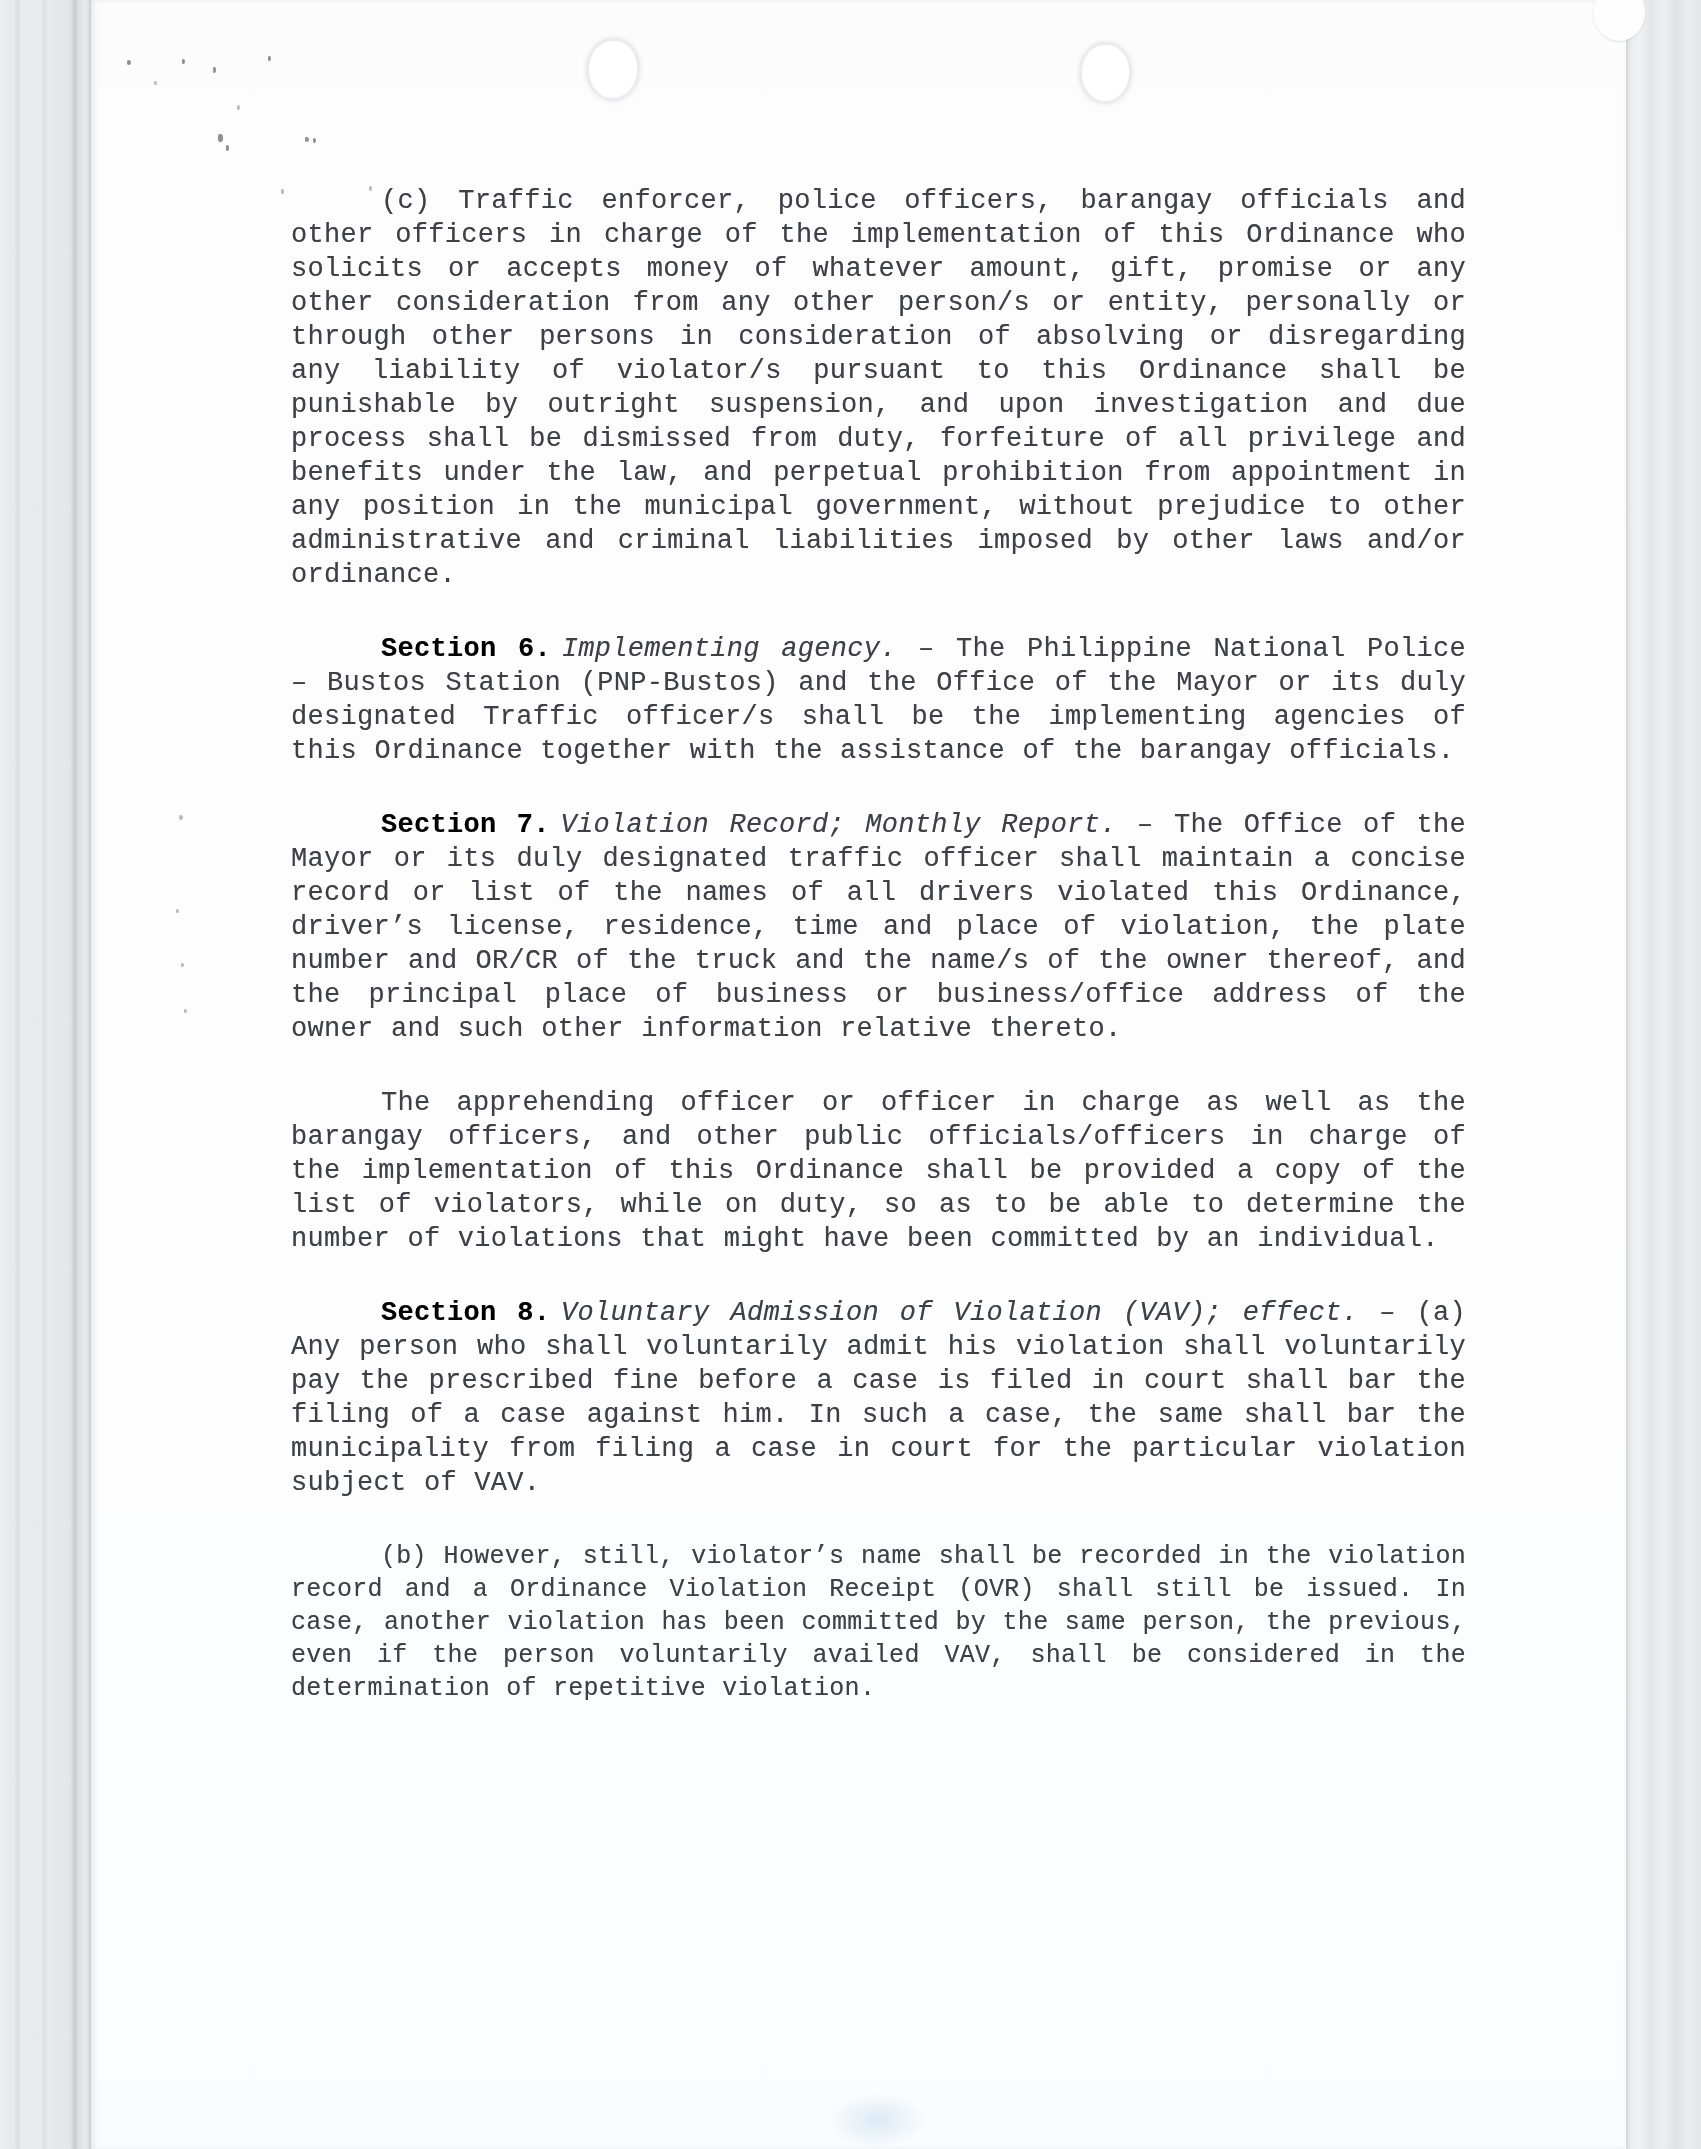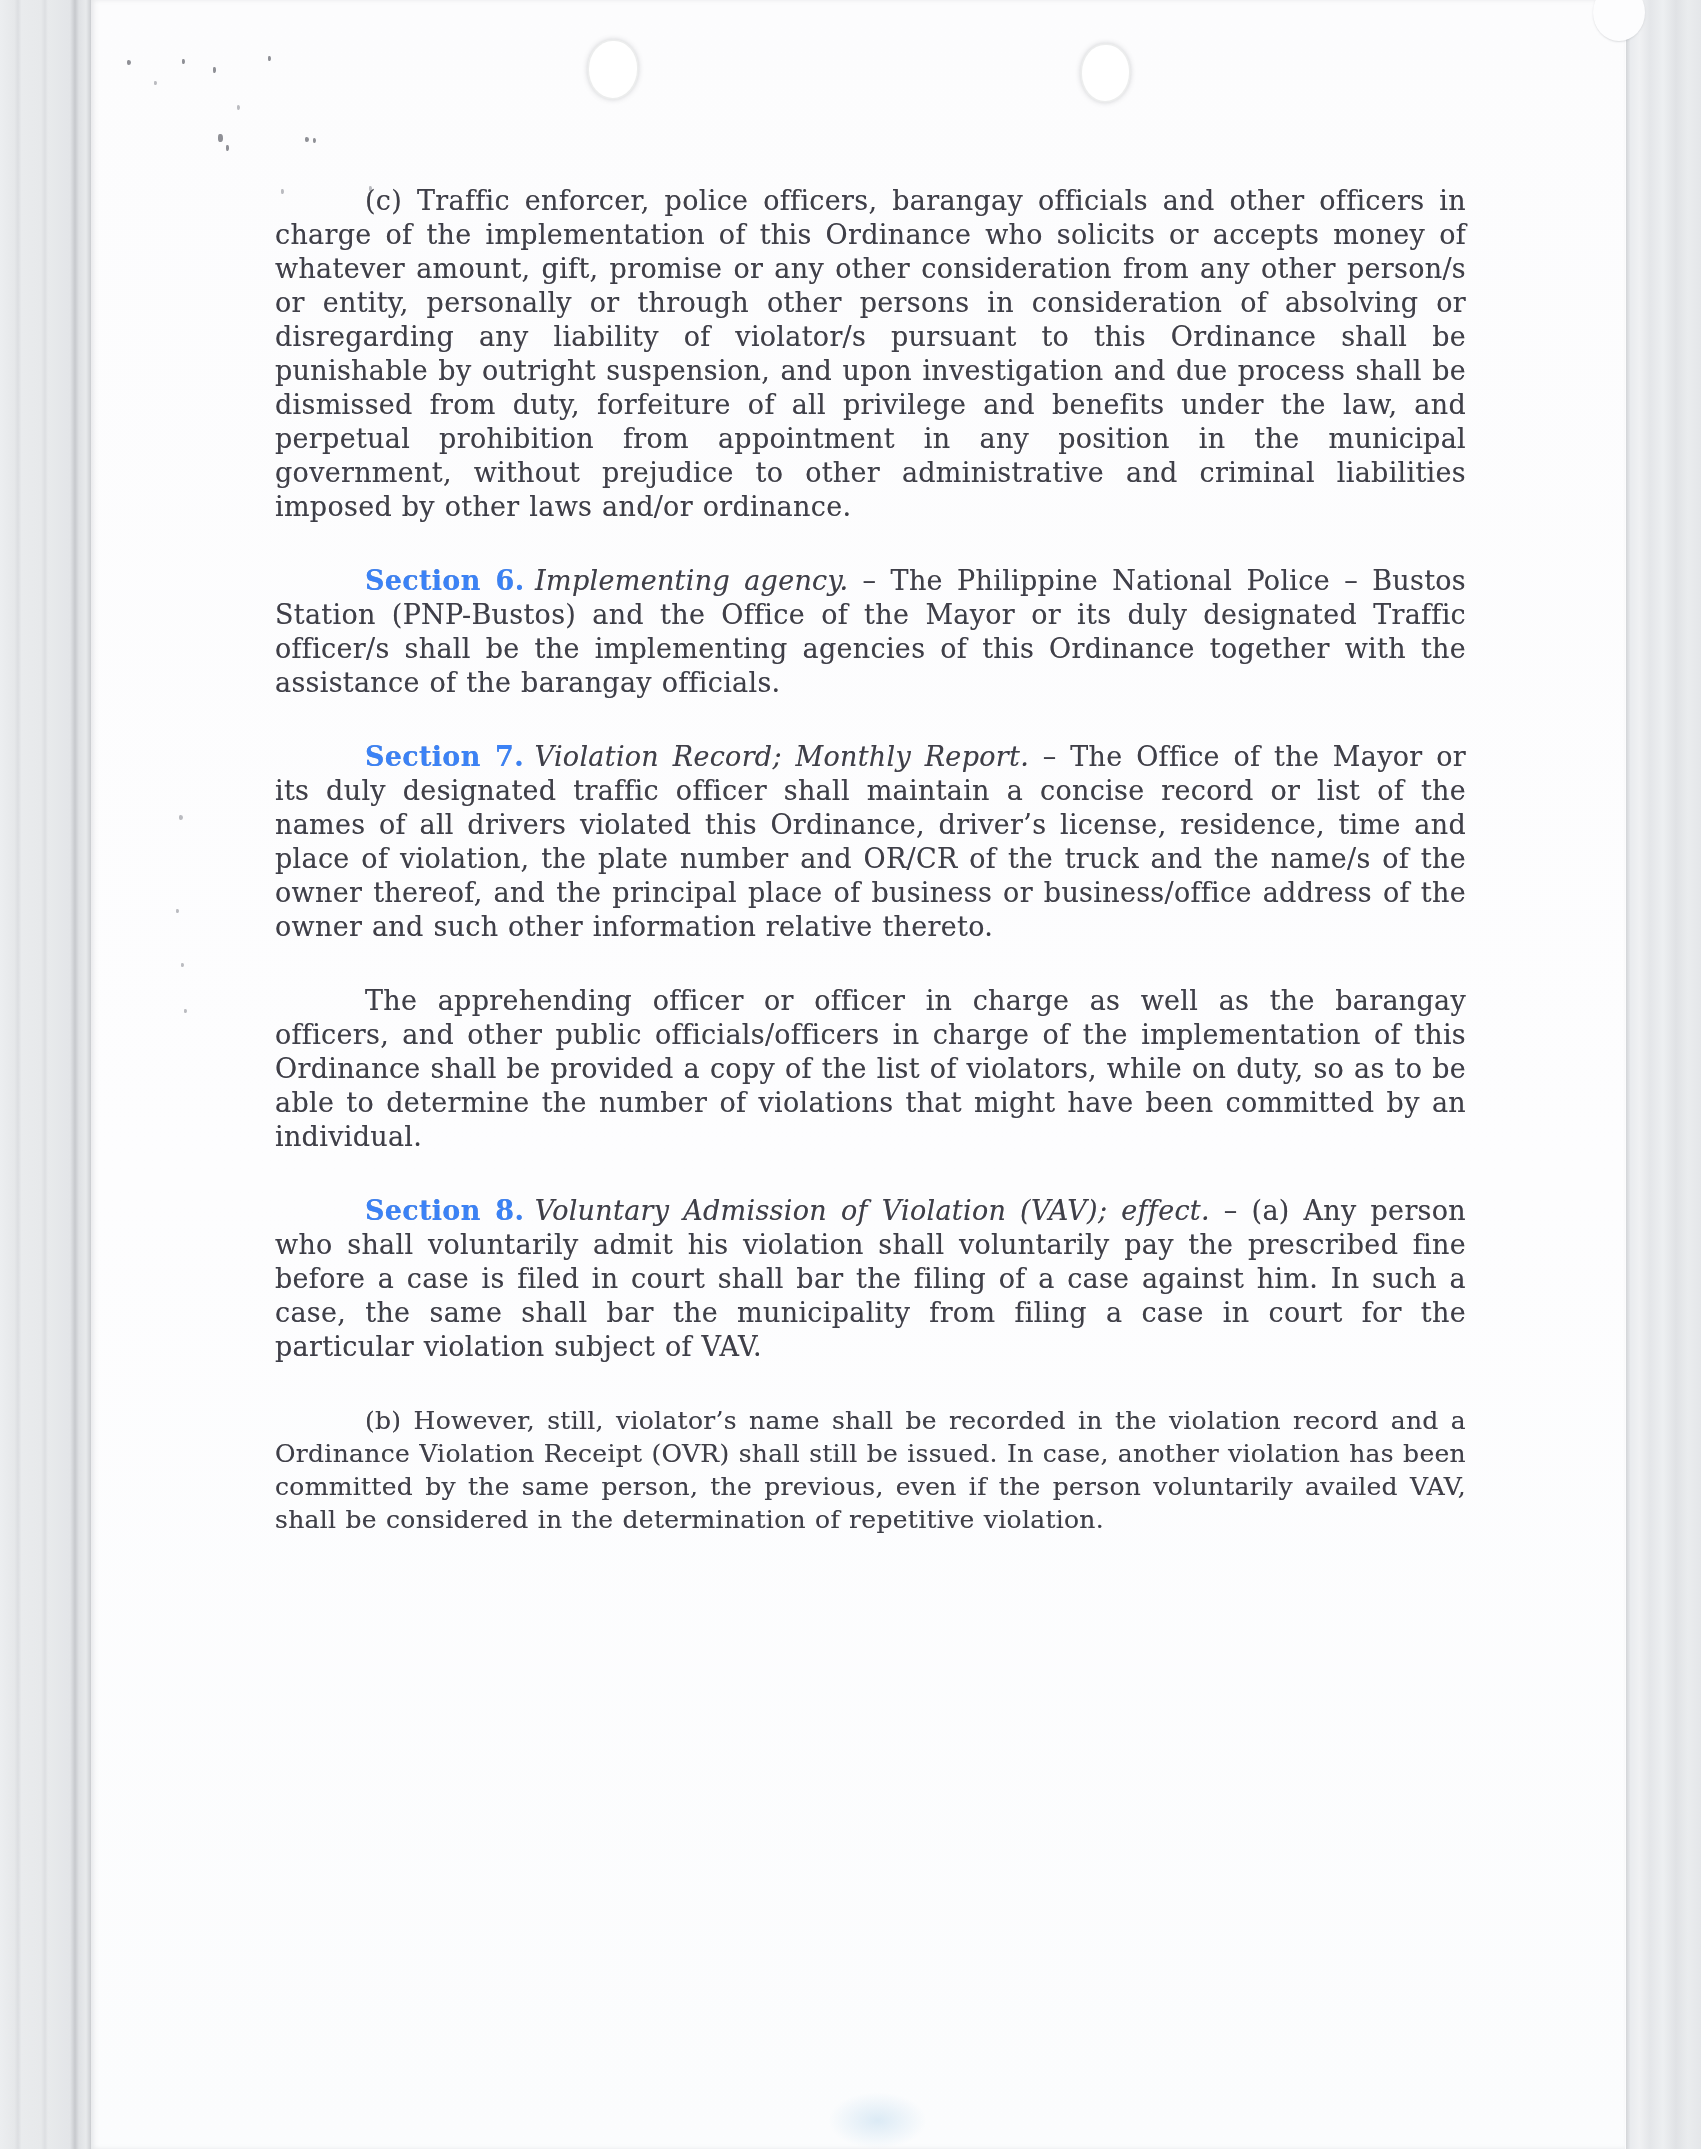--- a/index.html
+++ b/index.html
@@ -42,23 +42,23 @@
   .hole-right{left:1082px;top:45px;width:47px;height:56px;}
   
   .text-column{
     position:absolute;left:275px;top:184px;width:1191px;
     color:#3f3f48;
     font-size:27px;line-height:34px;
     text-align:justify;
     letter-spacing:0.3px;word-spacing:0.9px;
     text-shadow:0 0 0.4px rgba(63,63,72,0.45);
   }
-  .para{margin:0 0 40px 0;text-indent:90px;}
+  .para{margin:0 0 40px 16px;text-indent:90px;font-family:Liberation Mono, monospace;}
   .para.small{font-size:25px;line-height:33px;margin-bottom:36px;}
-  .para .b{font-weight:bold;color:#3b82f6;padding-right:10.7px;}
+  .para .b{font-weight:bold;color:#000000;padding-right:10.7px;}
   .para .i{font-style:italic;}
   
   .speck{position:absolute;background:#8f9096;border-radius:40% 60% 55% 45%;}
   .speck.faint{background:#babbc0;}
   .smudge{
     position:absolute;left:828px;top:2092px;width:99px;height:57px;
     background:radial-gradient(ellipse at center,rgba(168,205,232,0.38) 0%,rgba(168,205,232,0.0) 70%);
   }
 </style>
 </head>

